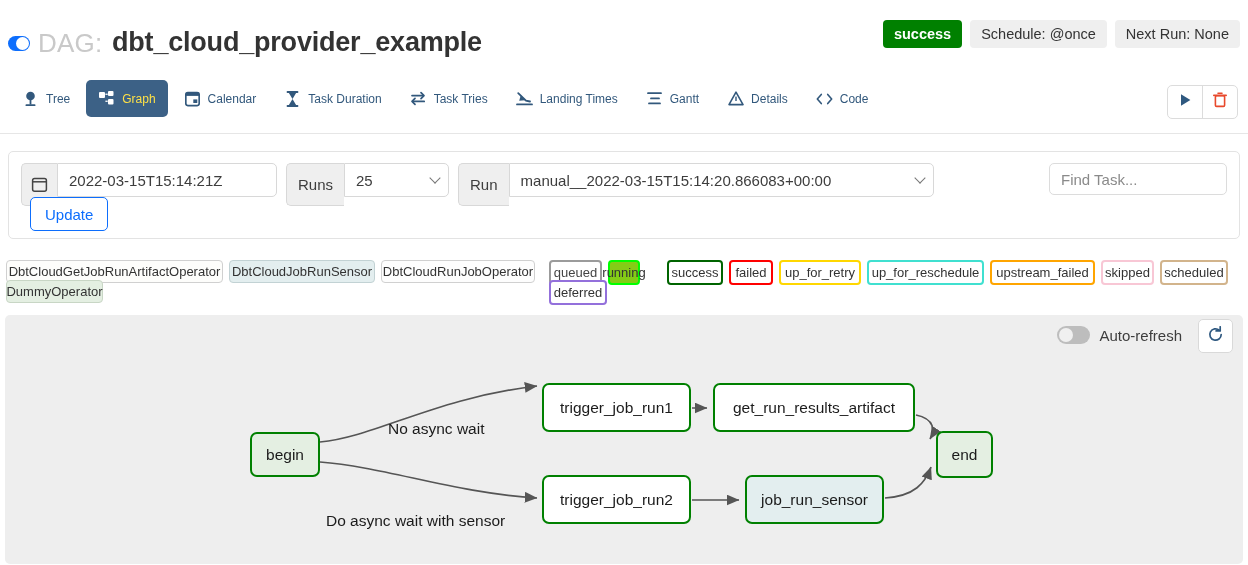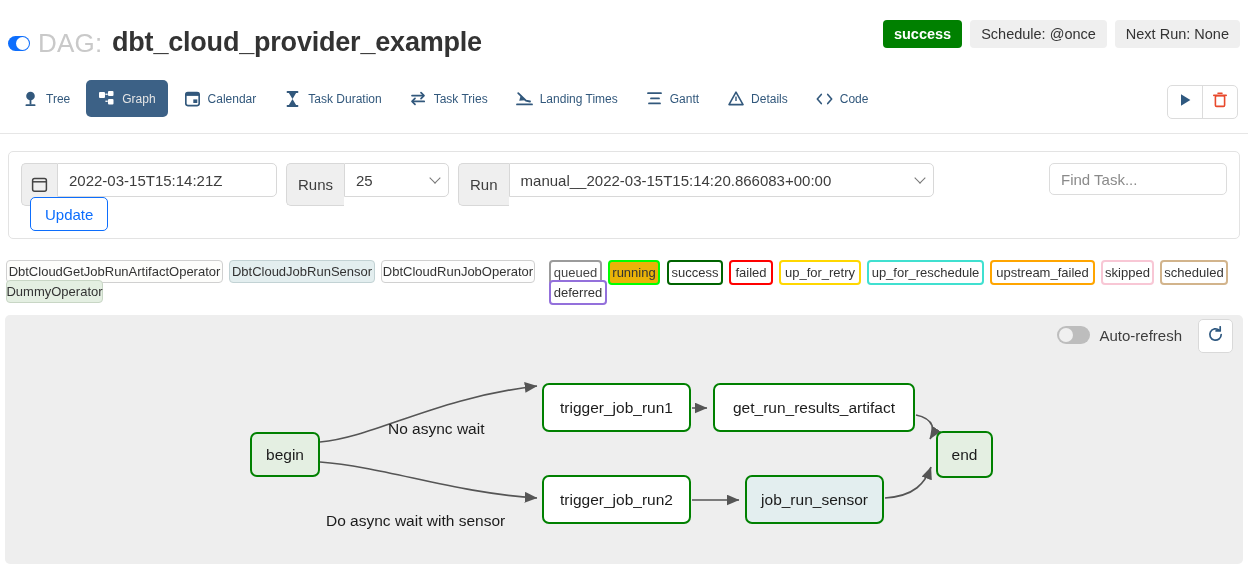--- a/index.html
+++ b/index.html
@@ -38,21 +38,21 @@
   .pill.success{background:#008000;color:#fff;font-weight:700;}
 
   
   .tabbar{position:absolute;left:0;top:80px;width:1248px;height:54px;}
   .tabs{position:absolute;left:10px;top:0;display:flex;align-items:center;gap:4px;}
   .tab{
     display:flex;align-items:center;gap:7px;
     padding:10px 12px;border-radius:5px;font-size:12px;color:#32587c;
     white-space:nowrap;cursor:pointer;
   }
-  .tab.active{background:#3c6186;color:#e5e5e5;}
+  .tab.active{background:#3c6186;color:#fde047;}
   .tab .ic{display:inline-flex;width:17px;height:17px;align-items:center;justify-content:center;}
   .tab .ic svg{display:block;}
   .hdr-actions{
     position:absolute;right:10px;top:5px;display:flex;
     border:1px solid #dcdcdc;border-radius:5px;overflow:hidden;background:#fff;
   }
   .hdr-actions > div{
     width:34px;height:32px;display:flex;align-items:center;justify-content:center;cursor:pointer;
   }
   .hdr-actions > div + div{border-left:1px solid #dcdcdc;}
@@ -316,21 +316,21 @@
 
   <div class="legend">
     <div id="legend-ops">
         <div class="lg" style="left: 6px; top: 2px; width: 217px; background: rgb(253, 253, 251); border: 1px solid rgb(208, 208, 208); color: rgb(51, 51, 51);">DbtCloudGetJobRunArtifactOperator</div>
         <div class="lg" style="left: 229px; top: 2px; width: 146px; background: rgb(227, 238, 239); border: 1px solid rgb(194, 210, 212); color: rgb(51, 51, 51);">DbtCloudJobRunSensor</div>
         <div class="lg" style="left: 381px; top: 2px; width: 154px; background: rgb(253, 253, 253); border: 1px solid rgb(208, 208, 208); color: rgb(51, 51, 51);">DbtCloudRunJobOperator</div>
         <div class="lg" style="left: 6px; top: 22px; width: 97px; background: rgb(228, 239, 226); border: 1px solid rgb(200, 214, 197); color: rgb(51, 51, 51);">DummyOperator</div>
       </div>
     <div id="legend-states">
         <div class="lg" style="left: 549px; top: 2px; width: 53px; background: rgb(255, 255, 255); border: 2px solid rgb(155, 155, 155); color: rgb(68, 68, 68);">queued</div>
-        <div class="lg" style="left: 608px; top: 2px; width: 52px; background: #eab308; border: 2px solid rgb(0, 255, 0); color: rgb(51, 51, 51);">running</div>
+        <div class="lg" style="left: 608px; top: 2px; width: 32px; background: #84cc16; border: 2px solid rgb(0, 255, 0); color: rgb(51, 51, 51);">running</div>
         <div class="lg" style="left: 667px; top: 2px; width: 56px; background: rgb(255, 255, 255); border: 2px solid rgb(0, 100, 0); color: rgb(51, 51, 51);">success</div>
         <div class="lg" style="left: 729px; top: 2px; width: 44px; background: rgb(255, 255, 255); border: 2px solid rgb(255, 0, 0); color: rgb(51, 51, 51);">failed</div>
         <div class="lg" style="left: 779px; top: 2px; width: 82px; background: rgb(255, 255, 255); border: 2px solid rgb(255, 215, 0); color: rgb(51, 51, 51);">up_for_retry</div>
         <div class="lg" style="left: 867px; top: 2px; width: 117px; background: rgb(255, 255, 255); border: 2px solid rgb(64, 224, 208); color: rgb(51, 51, 51);">up_for_reschedule</div>
         <div class="lg" style="left: 990px; top: 2px; width: 105px; background: rgb(255, 255, 255); border: 2px solid rgb(255, 165, 0); color: rgb(51, 51, 51);">upstream_failed</div>
         <div class="lg" style="left: 1101px; top: 2px; width: 53px; background: rgb(255, 255, 255); border: 2px solid rgb(248, 199, 213); color: rgb(51, 51, 51);">skipped</div>
         <div class="lg" style="left: 1160px; top: 2px; width: 68px; background: rgb(255, 255, 255); border: 2px solid rgb(210, 180, 140); color: rgb(51, 51, 51);">scheduled</div>
         <div class="lg" style="left: 549px; top: 22px; width: 58px; background: rgb(255, 255, 255); border: 2px solid rgb(147, 112, 219); color: rgb(51, 51, 51);">deferred</div>
       </div>
     <div class="lgplain" style="left:610px;top:284px;">no_status</div>

